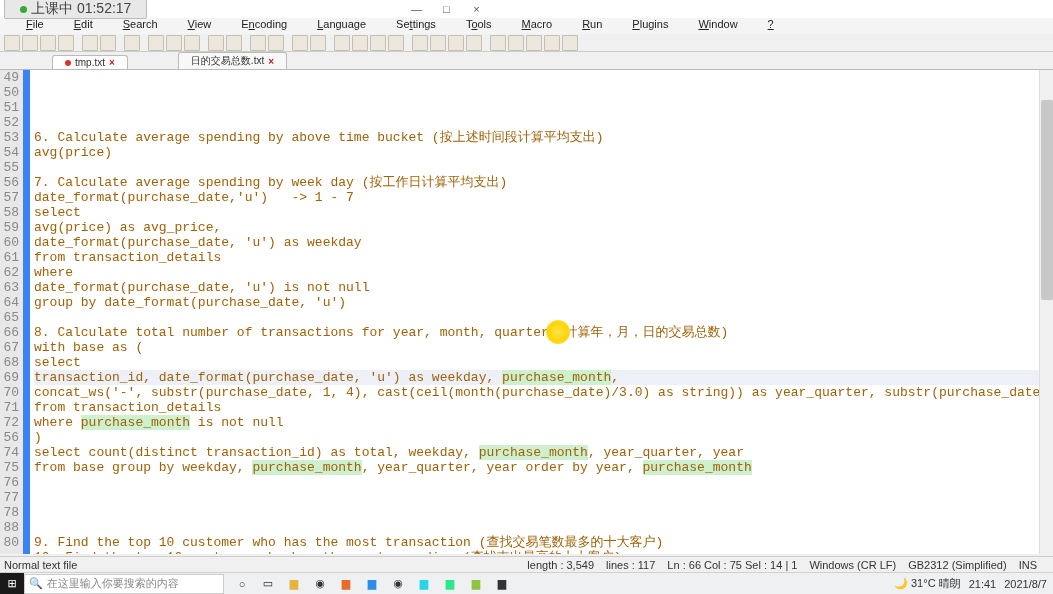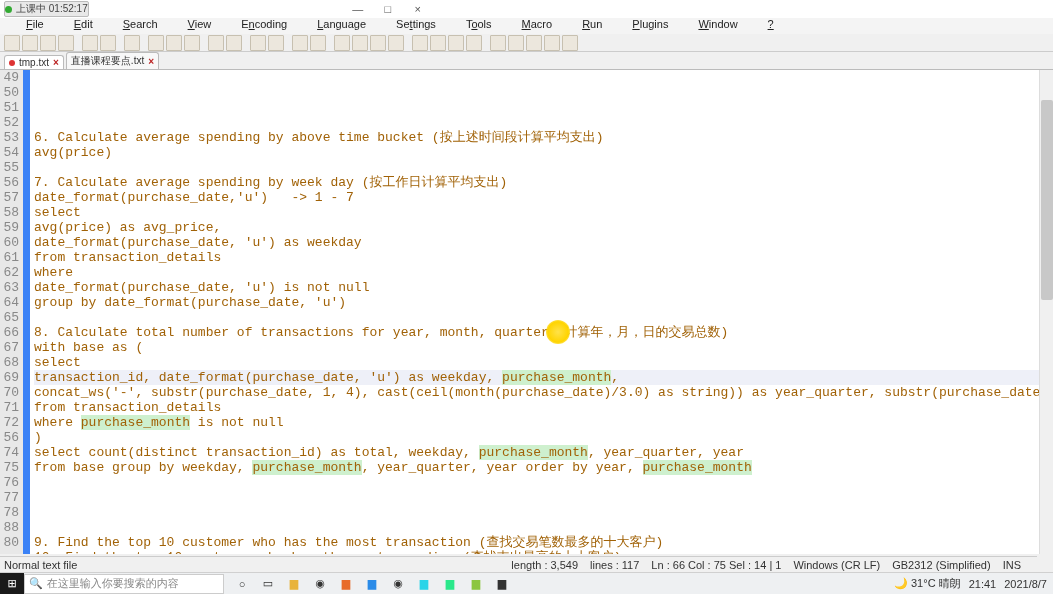--- a/index.html
+++ b/index.html
@@ -18,23 +18,23 @@
     display: flex;
     align-items: center;
     padding: 0 4px;
     font-size: 11px;
     color: #444;
   }
   .titlebar .title { flex: 1; }
   .titlebar .badge {
     background: #e8e8e8;
     border: 1px solid #bbb;
-    padding: 0 0;
+    padding: 0 15px;
     border-radius: 2px;
-    font-size: 10px;
+    font-size: 14px;
     display: flex;
     align-items: center;
     gap: 4px;
     margin-right: 260px;
   }
   .titlebar .badge::before {
     content: "";
     width: 7px; height: 7px;
     background: #3a3;
     border-radius: 50%;
@@ -76,26 +76,27 @@
     align-items: flex-end;
     gap: 2px;
     padding: 0 4px;
     border-bottom: 1px solid #bbb;
   }
   .tab {
     background: #f8f8f8;
     border: 1px solid #bbb;
     border-bottom: none;
     border-radius: 3px 3px 0 0;
-    padding: 1px 4px;
+    padding: 1px 12px;
     font-size: 10px;
     display: flex;
     align-items: center;
     gap: 4px;
     color: #333;
+    margin-left: 48px;
   }
   .tab.active { background: #fff; }
   .tab .dot { width:6px; height:6px; background:#d33; border-radius:50%; }
   .tab .x { color:#b22; font-weight:bold; }
   .editor {
     background: #fff;
     height: 484px;
     overflow: hidden;
     display: flex;
     font-family: Consolas, "Courier New", monospace;
@@ -132,21 +133,21 @@
   }
   .scrollbar-v {
     position:absolute; right:0; top:70px; width:14px; height:484px;
     background:#f0f0f0; border-left:1px solid #ddd;
   }
   .scrollbar-v .thumb {
     position:absolute; width:12px; left:1px; top:30px; height:200px;
     background:#c8c8c8; border-radius:2px;
   }
   .statusbar {
-    position:absolute; bottom:22px; left:0; right:16px;
+    position:absolute; bottom:22px; left:0; right:0;
     height: 16px;
     background: #f0f0f0;
     border-top: 1px solid #ccc;
     display: flex;
     align-items: center;
     font-size: 11px;
     color: #333;
     padding: 0 4px;
   }
   .statusbar .left { flex:1; }
@@ -240,21 +241,21 @@
   <span class="btn"></span>
 </div>
 
 <div class="tabbar">
   <div class="tab active">
     <span class="dot"></span>
     <span>tmp.txt</span>
     <span class="x">×</span>
   </div>
   <div class="tab">
-    <span>直播课程要点.txt</span>
+    <span>日的交易总数.txt</span>
     <span class="x">×</span>
   </div>
 </div>
 
 <div class="editor">
   <div class="gutter" id="gutter">
       <div>49</div>
       <div>50</div>
       <div>51</div>
       <div>52</div>

